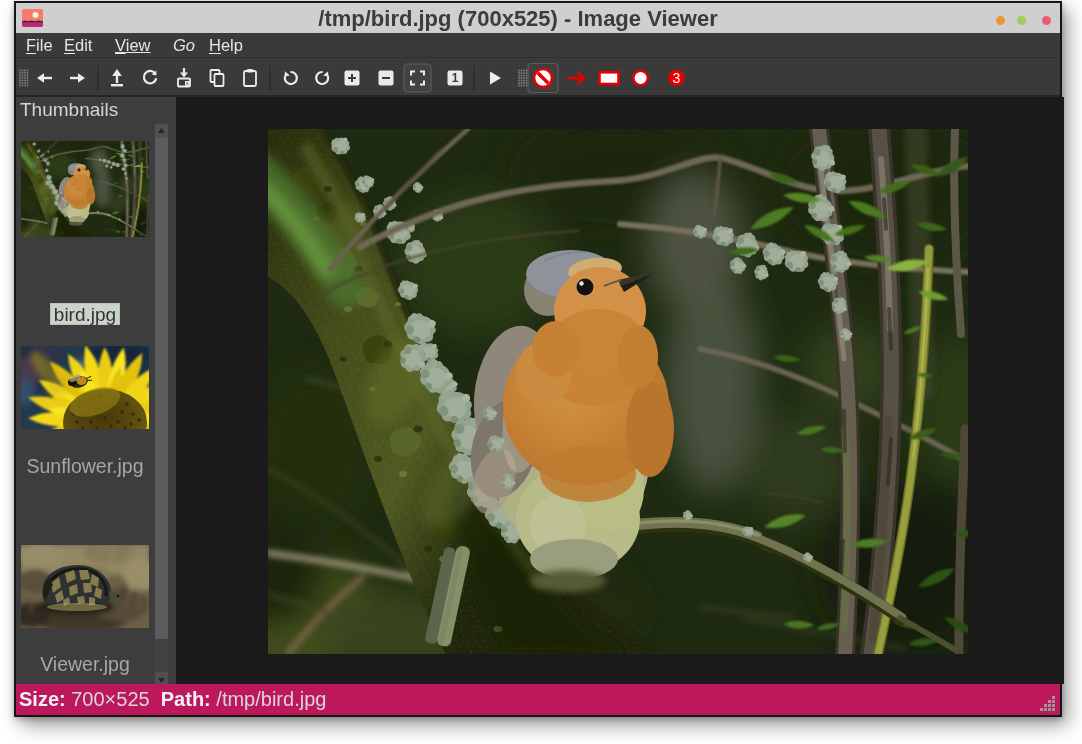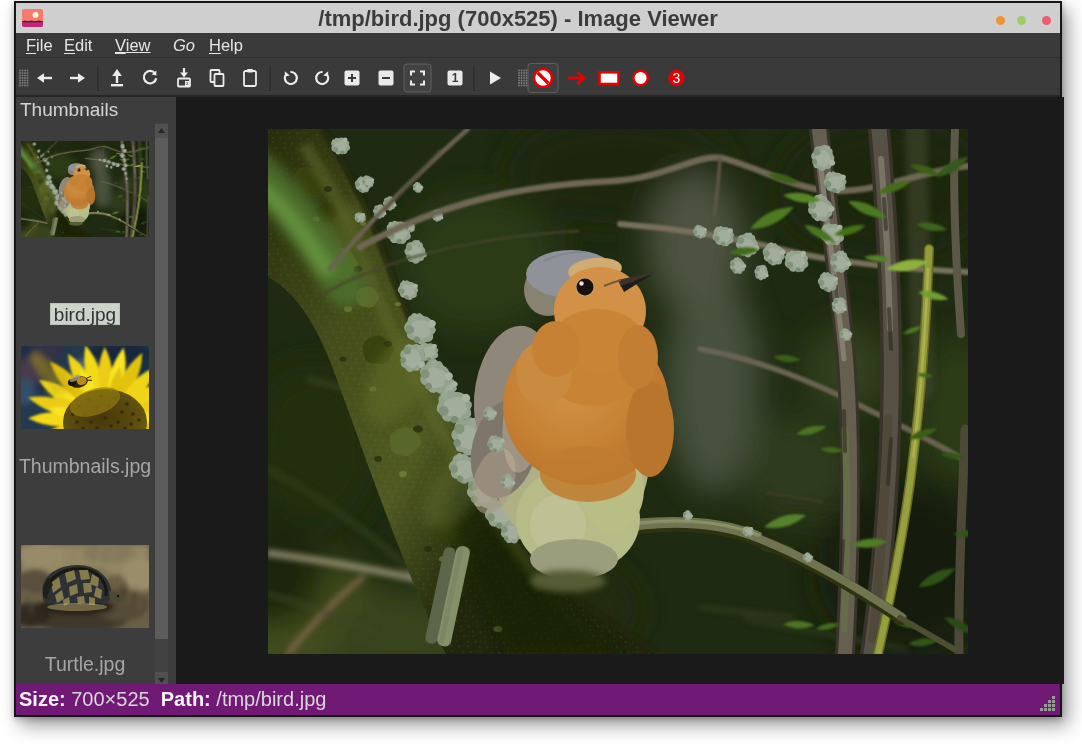--- a/index.html
+++ b/index.html
@@ -32,21 +32,21 @@
 #content { position:absolute; left:0; top:94px; width:100%; height:587px; }
 #sidepanel { position:absolute; left:0; top:0; width:160px; height:587px; background:#3d3d3d; }
 #phead { position:absolute; left:4px; top:0px; height:26px; line-height:26px; color:#d4d4d4; font-size:19px; }
 #canvas { position:absolute; left:160px; top:0; width:888px; height:587px; background:#1a1a1a; }
 #photo { position:absolute; left:92px; top:32px; }
 .thumb { position:absolute; left:5px; width:128px; }
 .tlabel { position:absolute; font-size:19.5px; color:#a6a6a6; text-align:center; width:160px; left:-11px;}
 #sel { position:absolute; left:34px; top:158px; width:70px; height:22px; background:#ccd4c9; color:#2e3436; font-size:19px; line-height:21px; text-align:center; border:1px solid #b9c4b6;margin-top:48px;}
 #scroll { position:absolute; left:139px; top:26px; width:13px; height:561px; background:#424242; }
 #statusbar {
-  position:absolute; left:0; top:681px; width:100%; height:31px; background:#701a75;
+  position:absolute; left:0; top:681px; width:100%; height:31px; background:#be185d;
   color:#d8d8d8; font-size:20px; line-height:31px;
 }
 #statusbar b { color:#f2f2f2; }
 </style>
 </head>
 <body>
 <div id="win">
   <div id="titlebar">
     <div id="appicon">
       <svg width="21" height="18" viewBox="0 0 21 18">
@@ -573,21 +573,21 @@
           <ellipse cx="74" cy="56" rx="26" ry="13" fill="#917c12" opacity="0.7" transform="rotate(-18 74 56)"></ellipse>
           <g transform="translate(58,36) rotate(-12)">
             <ellipse cx="0" cy="0" rx="9" ry="5.5" fill="#2e2410"></ellipse>
             <ellipse cx="-7" cy="-1" rx="4" ry="3.5" fill="#161008"></ellipse>
             <ellipse cx="3" cy="-0.5" rx="5" ry="4" fill="#bc8a16"></ellipse>
             <ellipse cx="-2" cy="-5" rx="6" ry="2.6" fill="#a8a088" opacity="0.75" transform="rotate(-14)"></ellipse>
             <path d="M 8,-2 L 13,-3 M 8,0 L 13,1" stroke="#181008" stroke-width="1"></path>
           </g>
         </svg>
       </div>
-      <div class="tlabel" style="top:358px;">Thumbnails.jpg</div>
+      <div class="tlabel" style="top:358px;">Sunflower.jpg</div>
       <div class="thumb" style="top:448px; height:83px;">
         <svg id="turtle" width="128" height="83" viewBox="0 0 128 83">
           <defs>
               <filter id="ttb" x="-30%" y="-30%" width="160%" height="160%">
                 <feGaussianBlur stdDeviation="2.5"></feGaussianBlur>
               </filter>
             </defs>
           <rect width="128" height="83" fill="#6b5f46"></rect>
           <g filter="url(#ttb)">
             <rect x="0" y="0" width="128" height="30" fill="#938763"></rect>
@@ -632,21 +632,21 @@
             <path d="M 74,58 L 74,66 L 82,64 L 80,58 Z" fill="#23251c"></path>
             <ellipse cx="56" cy="62" rx="30" ry="4" fill="#c8b878" opacity="0.45"></ellipse>
           </g>
           <g stroke="#a89c72" stroke-width="1" opacity="0.7" filter="url(#ttb)">
             <path d="M 100,30 Q 110,45 105,60"></path>
               <path d="M 115,35 Q 120,50 118,65"></path>
               <path d="M 5,45 Q 12,55 10,68"></path>
           </g>
         </svg>
       </div>
-      <div class="tlabel" style="top:556px;">Turtle.jpg</div>
+      <div class="tlabel" style="top:556px;">Viewer.jpg</div>
       <div id="scroll">
         <div style="position:absolute; left:0; top:1px; width:13px; height:14px; background:#505050;">
           <svg width="13" height="14">
               <path d="M 3,9 L 6.5,4 L 10,9 Z" fill="#262626"></path>
             </svg>
         </div>
         <div style="position:absolute; left:0; top:15px; width:13px; height:501px; background:#5c5c5c;"></div>
         <div style="position:absolute; left:0; top:549px; width:13px; height:12px; background:#505050;">
           <svg width="13" height="12">
               <path d="M 3,4 L 6.5,9 L 10,4 Z" fill="#262626"></path>

